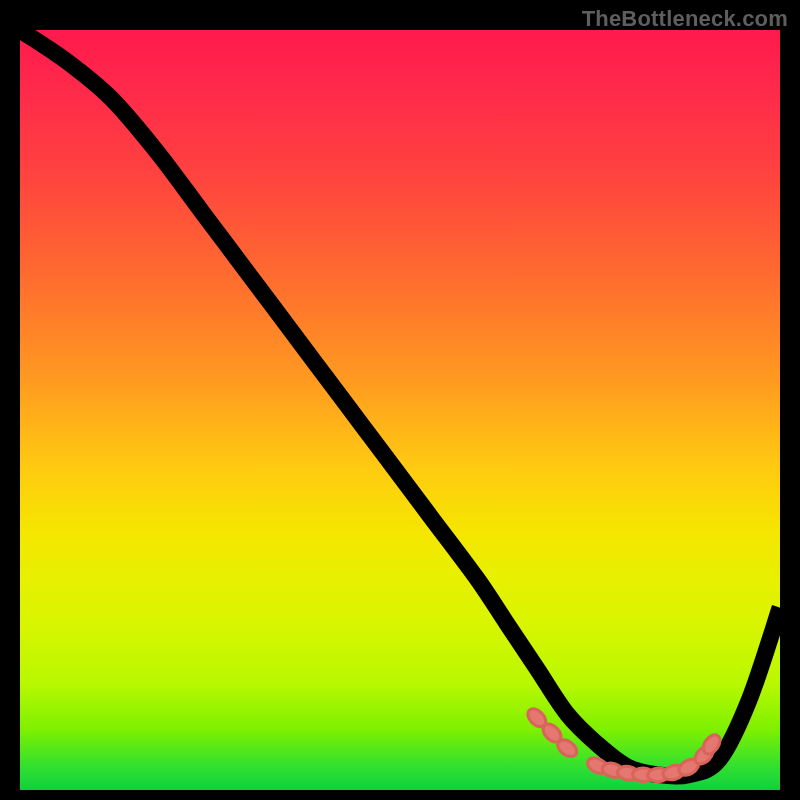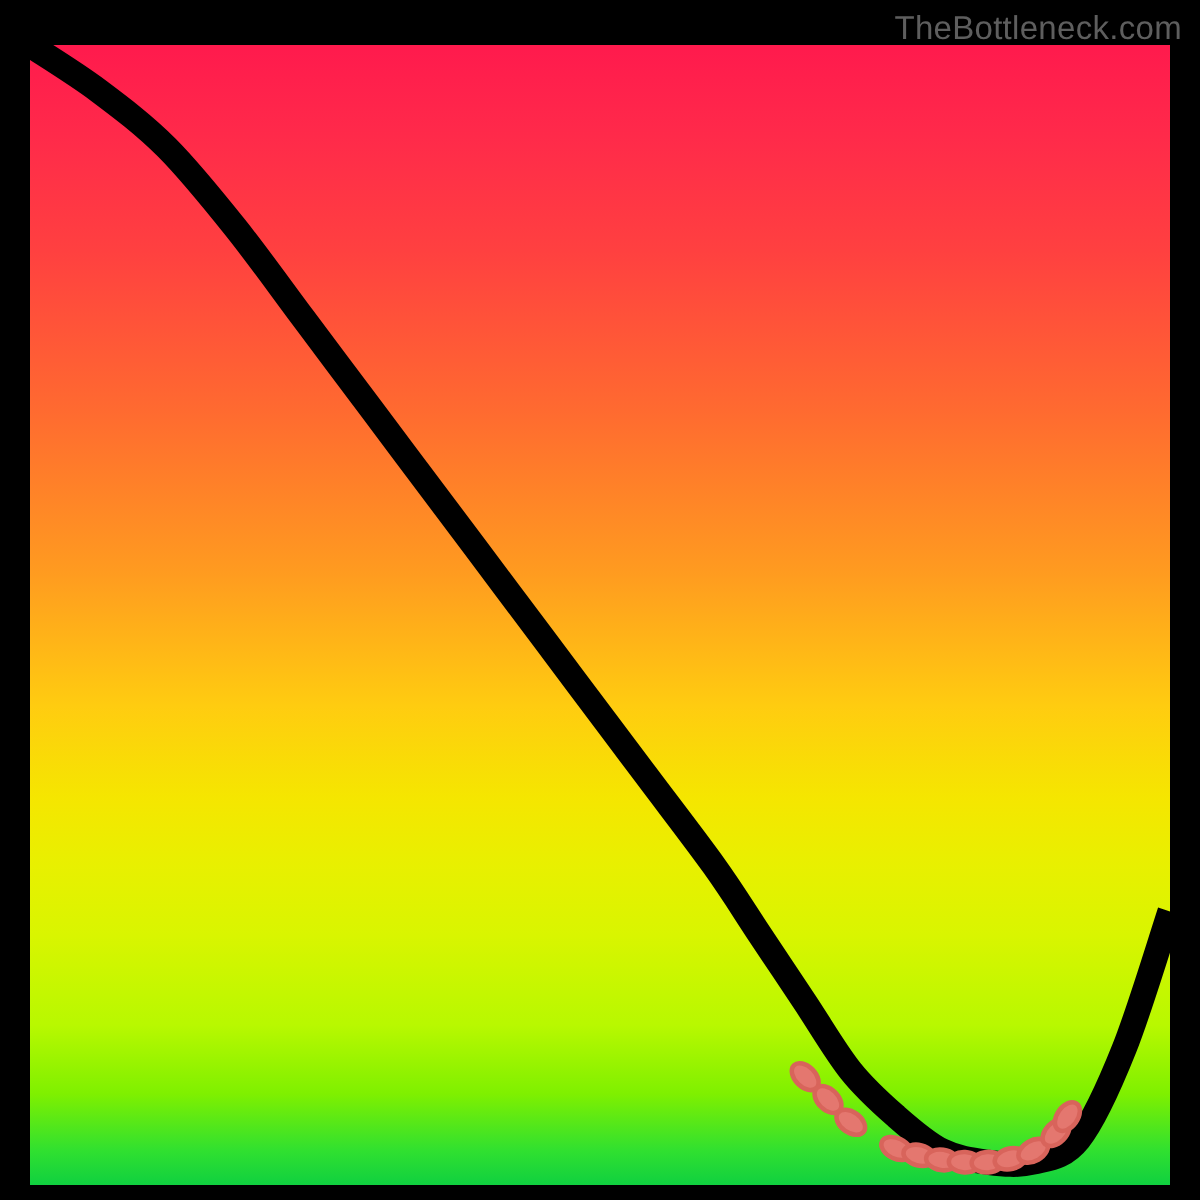--- a/index.html
+++ b/index.html
@@ -42,21 +42,21 @@
       #30e030 97%,
       #10d040 100%
     );
   }
   .watermark {
     position: absolute;
     top: 6px;
     right: 12px;
     color: #5e5e5e;
     font-size: 22px;
-    font-weight: 400;
+    font-weight: 700;
     letter-spacing: 0.2px;
     user-select: none;
   }
   svg.curve {
     position: absolute;
     left: 0;
     top: 0;
     width: 760px;
     height: 760px;
     overflow: visible;

